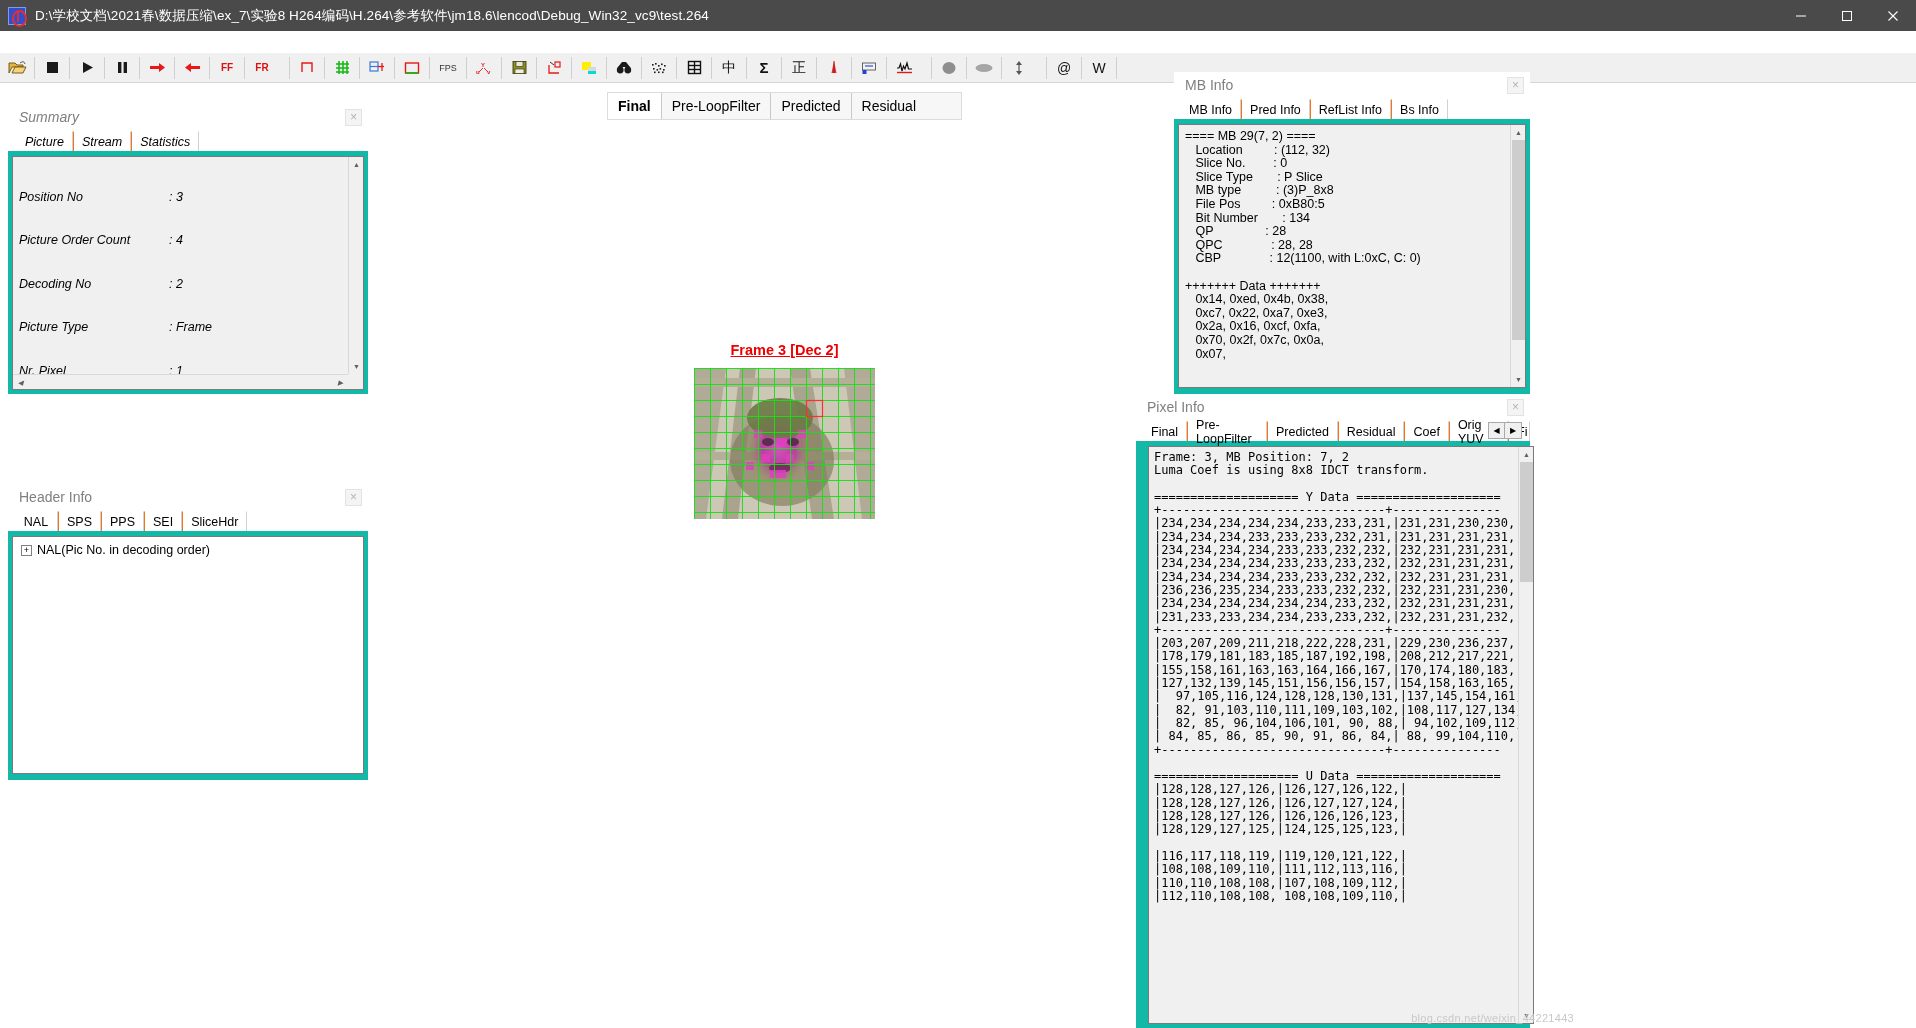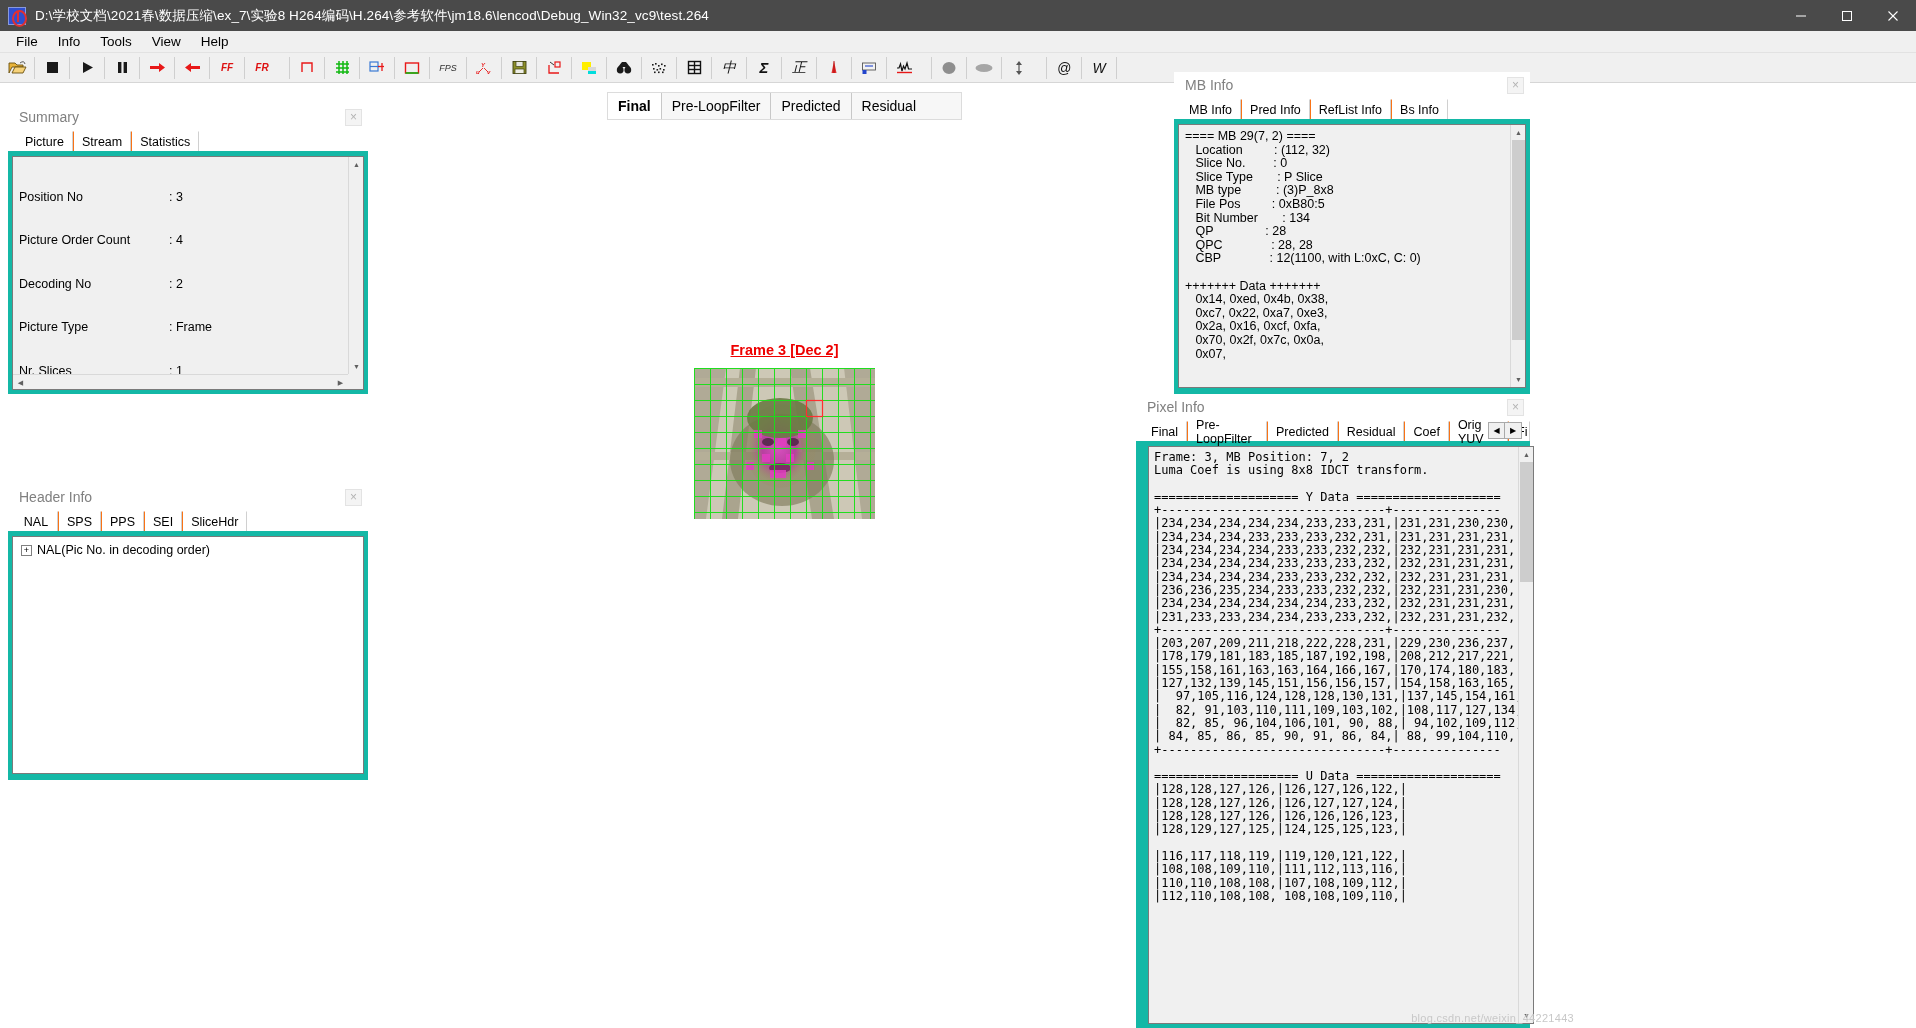--- a/index.html
+++ b/index.html
@@ -57,21 +57,20 @@
     display:flex; align-items:center;
   }
   .tbar-sep { width:1px; height:22px; background:#cfcfcf; margin:0 4px; flex:none; }
   .tbar-gap { width:10px; flex:none; }
   .tbtn {
     width:24px; height:24px; margin:0 1px; flex:none;
     display:flex; align-items:center; justify-content:center;
     border:1px solid transparent; position:relative;
     font-size:10px; font-weight:bold; color:#d11;
     font-family:"Liberation Sans", sans-serif;
-    font-style:italic;
   }
   .tbtn svg { display:block; }
   .tbtn.first { margin-left:5px; }
 
   
   .panel { position:absolute; background:#14b8a6; }
   .panel-cap {
     height:26px; display:flex; align-items:center;
     background:#ffffff; color:#808080; font-size:14px;
     padding-left:11px; border-bottom:0;
@@ -173,27 +172,20 @@
       </div>
       <div class="tb-btn close">
         <svg width="12" height="12" viewBox="0 0 12 12">
             <line x1="1.5" y1="1.5" x2="10.5" y2="10.5" stroke="#fff" stroke-width="1.1"></line>
             <line x1="10.5" y1="1.5" x2="1.5" y2="10.5" stroke="#fff" stroke-width="1.1"></line>
           </svg>
       </div>
     </div>
   </div>
 
-  <div class="menubar">
-    <div class="menu-item">File</div>
-    <div class="menu-item">Info</div>
-    <div class="menu-item">Tools</div>
-    <div class="menu-item">View</div>
-    <div class="menu-item">Help</div>
-  </div>
 
   <div class="toolbar">
 
     <div class="tbtn first">
       <svg width="19" height="17" viewBox="0 0 19 17">
         <path d="M1 14 L1 4 L7 4 L9 6 L15 6 L15 8 L4 8 L1 14Z" fill="#e8b33a" stroke="#6a5010" stroke-width="0.9"></path>
         <path d="M4 14 L7 8 L18 8 L15 14 Z" fill="#f6d27a" stroke="#6a5010" stroke-width="0.9"></path>
         <path d="M12 4 q4 -3 5 1" fill="none" stroke="#444" stroke-width="0.9"></path>
       </svg>
     </div>
@@ -398,37 +390,37 @@
 
     <div class="tbar-gap"></div>
     <div class="tbar-sep"></div>
 
     <div class="tbtn" style="color:#111;font-size:14px;font-weight:normal">@</div>
     <div class="tbar-sep"></div>
     <div class="tbtn" style="color:#111;font-size:14px;font-weight:normal">W</div>
     <div class="tbar-sep"></div>
   </div>
 
-  <div class="panel" style="left:8px; top:104px; width:360px; height:290px;">
+  <div class="panel" style="left:8px; top:104px; width:360px; height:290px;font-style:italic;">
     <div class="panel-cap">
       <span>Summary</span>
       <span class="cap-x">×</span>
     </div>
     <div class="tabstrip">
       <div class="tab active">Picture</div>
       <div class="tab">Stream</div>
       <div class="tab">Statistics</div>
     </div>
     <div class="textbox" style="position:absolute; left:4px; top:52px; width:352px; height:234px;">
       <div class="tx-inner" style="padding:4px 8px 0 6px;">
         <div class="kv"><span class="k">Position No</span><span>: 3</span></div>
         <div class="kv"><span class="k">Picture Order Count</span><span>: 4</span></div>
         <div class="kv"><span class="k">Decoding No</span><span>: 2</span></div>
         <div class="kv"><span class="k">Picture Type</span><span>: Frame</span></div>
-        <div class="kv"><span class="k">Nr. Slices</span><span>: 1</span></div>
+        <div class="kv"><span class="k">Nr. Pixel</span><span>: 1</span></div>
         
         
         
         
         
         
       </div>
       <div class="vscroll" style="bottom:15px;">
         <div class="sb-arrow">▲</div>
         <div class="sb-arrow bottom">▼</div>

